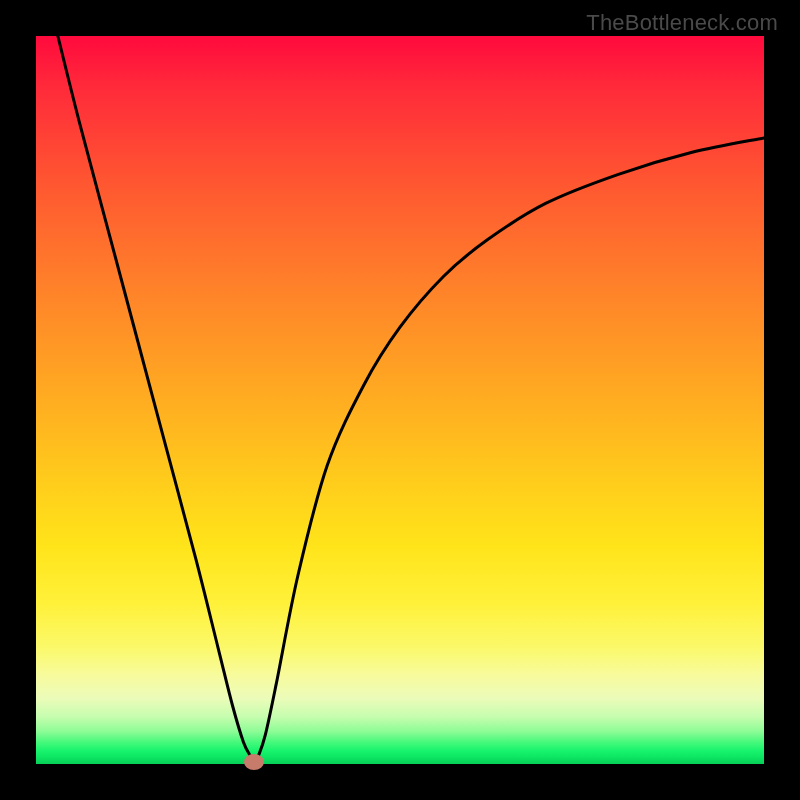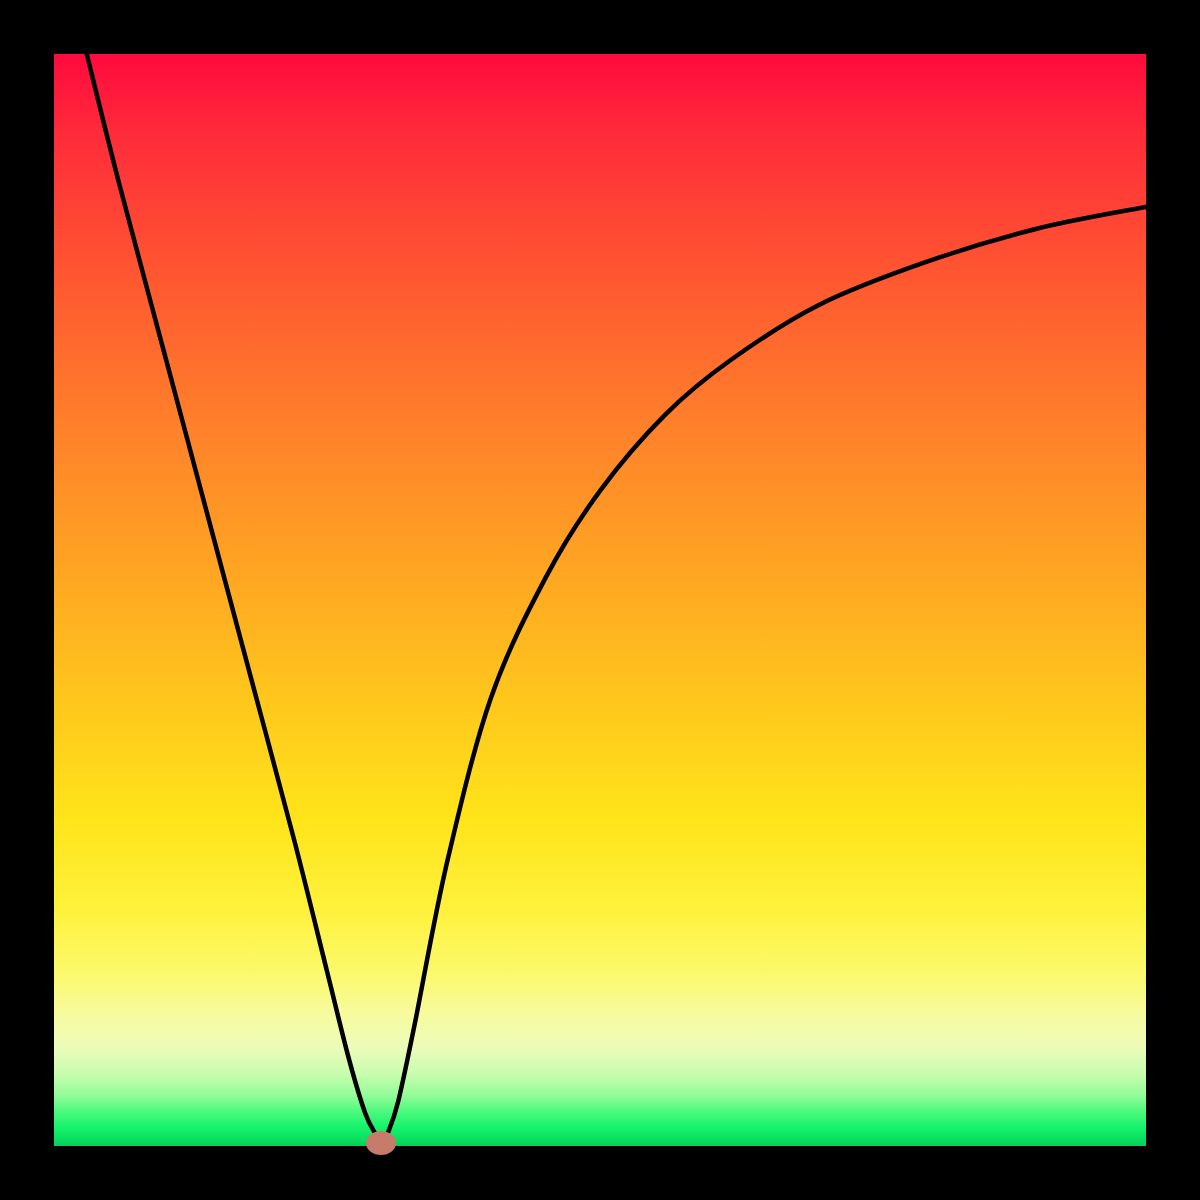--- a/index.html
+++ b/index.html
@@ -77,13 +77,14 @@
 
 <div class="frame">
 
   <div class="plot-area">
     <svg class="curve-svg" viewBox="0 0 728 728" preserveAspectRatio="none">
       <path id="curve-path" d="M 21.84 0.00 C 25.48 14.56, 35.19 54.60, 43.68 87.36 C 52.17 120.12, 63.09 160.16, 72.80 196.56 C 82.51 232.96, 92.21 269.36, 101.92 305.76 C 111.63 342.16, 121.33 378.56, 131.04 414.96 C 140.75 451.36, 151.67 491.40, 160.16 524.16 C 168.65 556.92, 175.93 587.25, 182.00 611.52 C 188.07 635.79, 192.31 653.99, 196.56 669.76 C 200.81 685.53, 204.45 697.67, 207.48 706.16 C 210.51 714.65, 212.94 717.08, 214.76 720.72 C 216.58 724.36, 217.19 728.00, 218.40 728.00 C 219.61 728.00, 220.22 725.57, 222.04 720.72 C 223.86 715.87, 226.29 711.01, 229.32 698.88 C 232.35 686.75, 234.78 674.61, 240.24 647.92 C 245.70 621.23, 253.59 575.12, 262.08 538.72 C 270.57 502.32, 280.28 461.07, 291.20 429.52 C 302.12 397.97, 315.47 372.49, 327.60 349.44 C 339.73 326.39, 350.65 309.40, 364.00 291.20 C 377.35 273.00, 393.12 254.80, 407.68 240.24 C 422.24 225.68, 434.37 215.97, 451.36 203.84 C 468.35 191.71, 487.76 178.36, 509.60 167.44 C 531.44 156.52, 558.13 146.81, 582.40 138.32 C 606.67 129.83, 630.93 122.55, 655.20 116.48 C 679.47 110.41, 715.87 104.35, 728.00 101.92 " stroke="#000" stroke-width="3" fill="none" stroke-linejoin="round" stroke-linecap="round"></path>
     </svg>
     <div id="marker" class="marker-dot" style="left: 218.4px; top: 726px;"></div>
   </div>
 
+  <div class="attribution">TheBottleneck.com</div>
 </div>
 
 </body></html>

